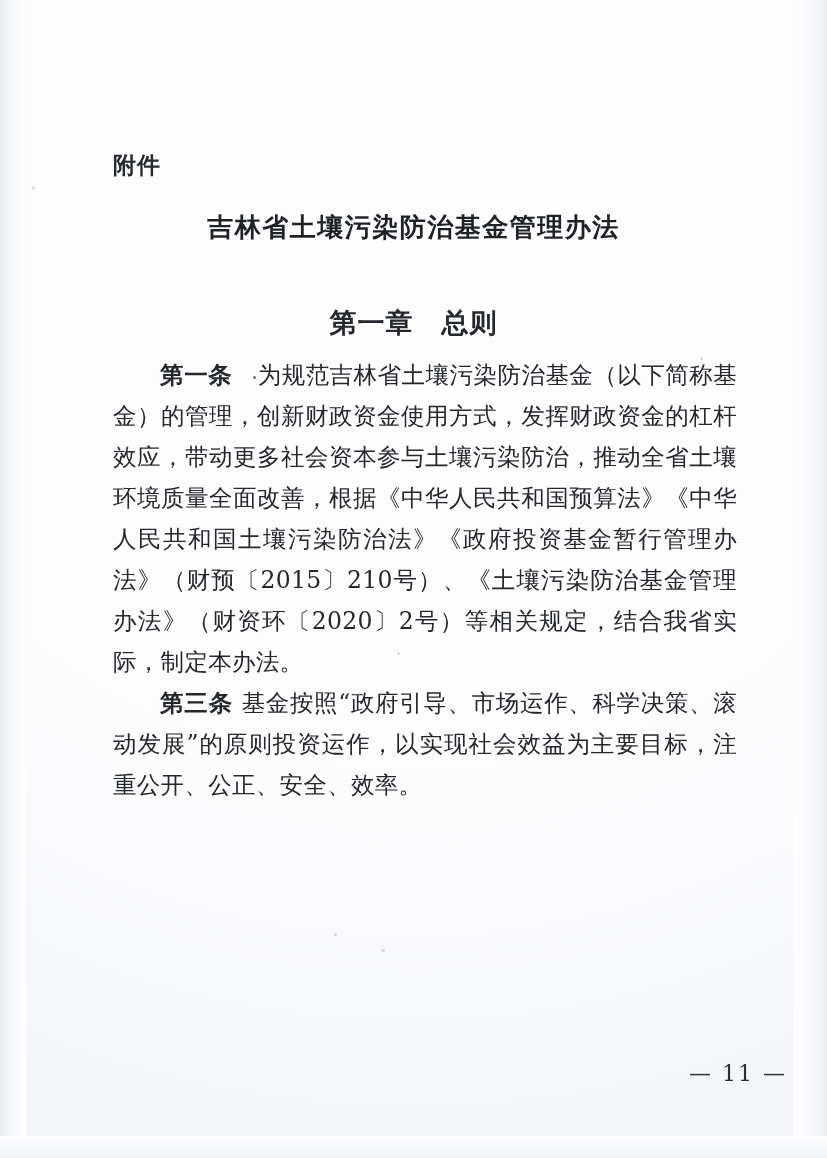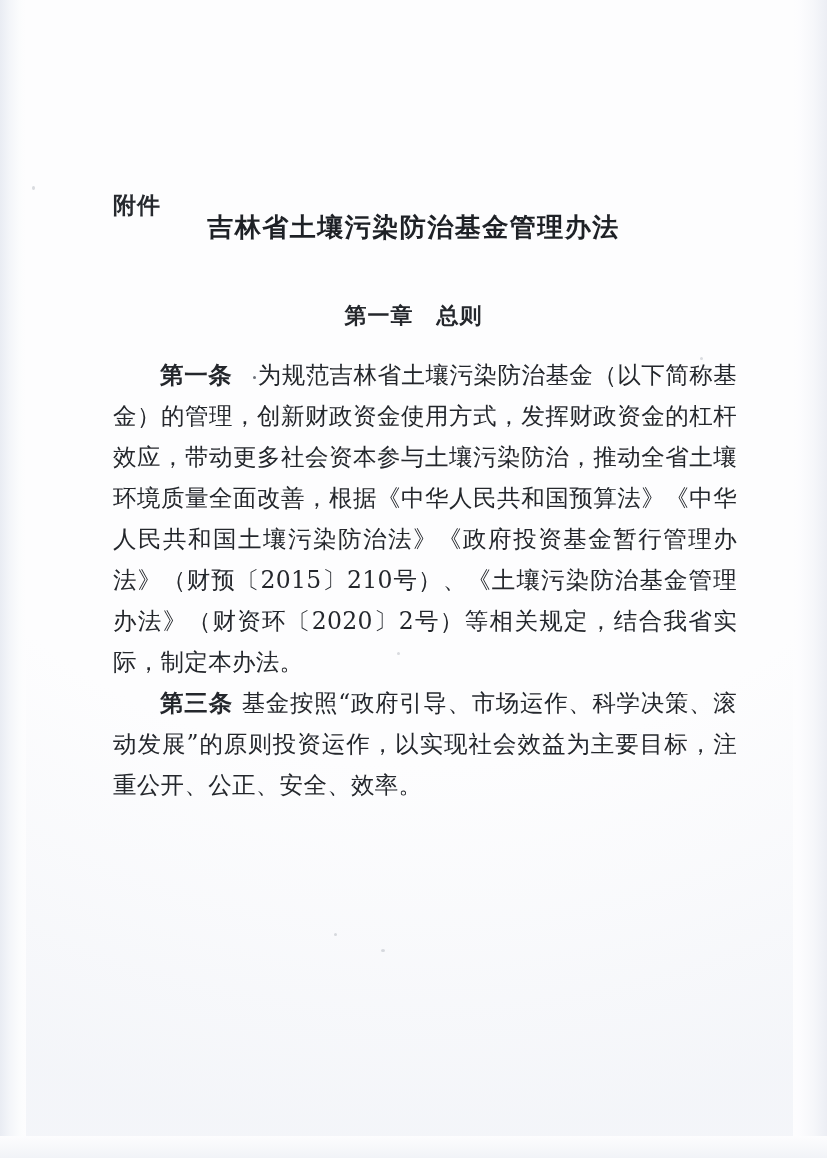--- a/index.html
+++ b/index.html
@@ -57,21 +57,20 @@
   
   .attachment-label {
     position: absolute;
     left: 113px;
     top: 150px;
     font-family: "DejaVu Sans", "Liberation Sans", sans-serif;
     font-weight: bold;
     font-size: 23px;
     letter-spacing: 1px;
     color: #26292e;
-    margin-top: 40px;
   }
 
   
   .doc-title {
     position: absolute;
     left: 0;
     top: 193px;
     width: 827px;
     text-align: center;
     font-family: "DejaVu Serif", "Liberation Serif", serif;
@@ -83,21 +82,21 @@
 
   
   .chapter-heading {
     position: absolute;
     left: 0;
     top: 283px;
     width: 827px;
     text-align: center;
     font-family: "DejaVu Sans", "Liberation Sans", sans-serif;
     font-weight: bold;
-    font-size: 22px;
+    font-size: 27px;
     letter-spacing: 1px;
     color: #24272c;
   }
 
   .body-block {
     position: absolute;
     left: 113px;
     top: 355px;
     width: 624px;
   }
@@ -181,14 +180,15 @@
       <span class="art-num">第一条</span><span class="gap-wide"></span><span class="stray-dot"></span><span>为规范吉林省土壤污染防治基金（以下简称基金）的管理，创新财政资金使用方式，发挥财政资金的杠杆效应，带动更多社会资本参与土壤污染防治，推动全省土壤环境质量全面改善，根据《中华人民共和国预算法》《中华人民共和国土壤污染防治法》《政府投资基金暂行管理办法》（财预〔2015〕210号）、《土壤污染防治基金管理办法》（财资环〔2020〕2号）等相关规定，结合我省实际，制定本办法。</span>
     </p>
 
 
     <p class="para">
       <span class="art-num">第三条</span><span class="gap-narrow"></span><span>基金按照“政府引导、市场运作、科学决策、滚动发展”的原则投资运作，以实现社会效益为主要目标，注重公开、公正、安全、效率。</span>
     </p>
 
   </div>
 
+  <div class="page-number">— 11 —</div>
 
 </div>
 
 </body></html>

